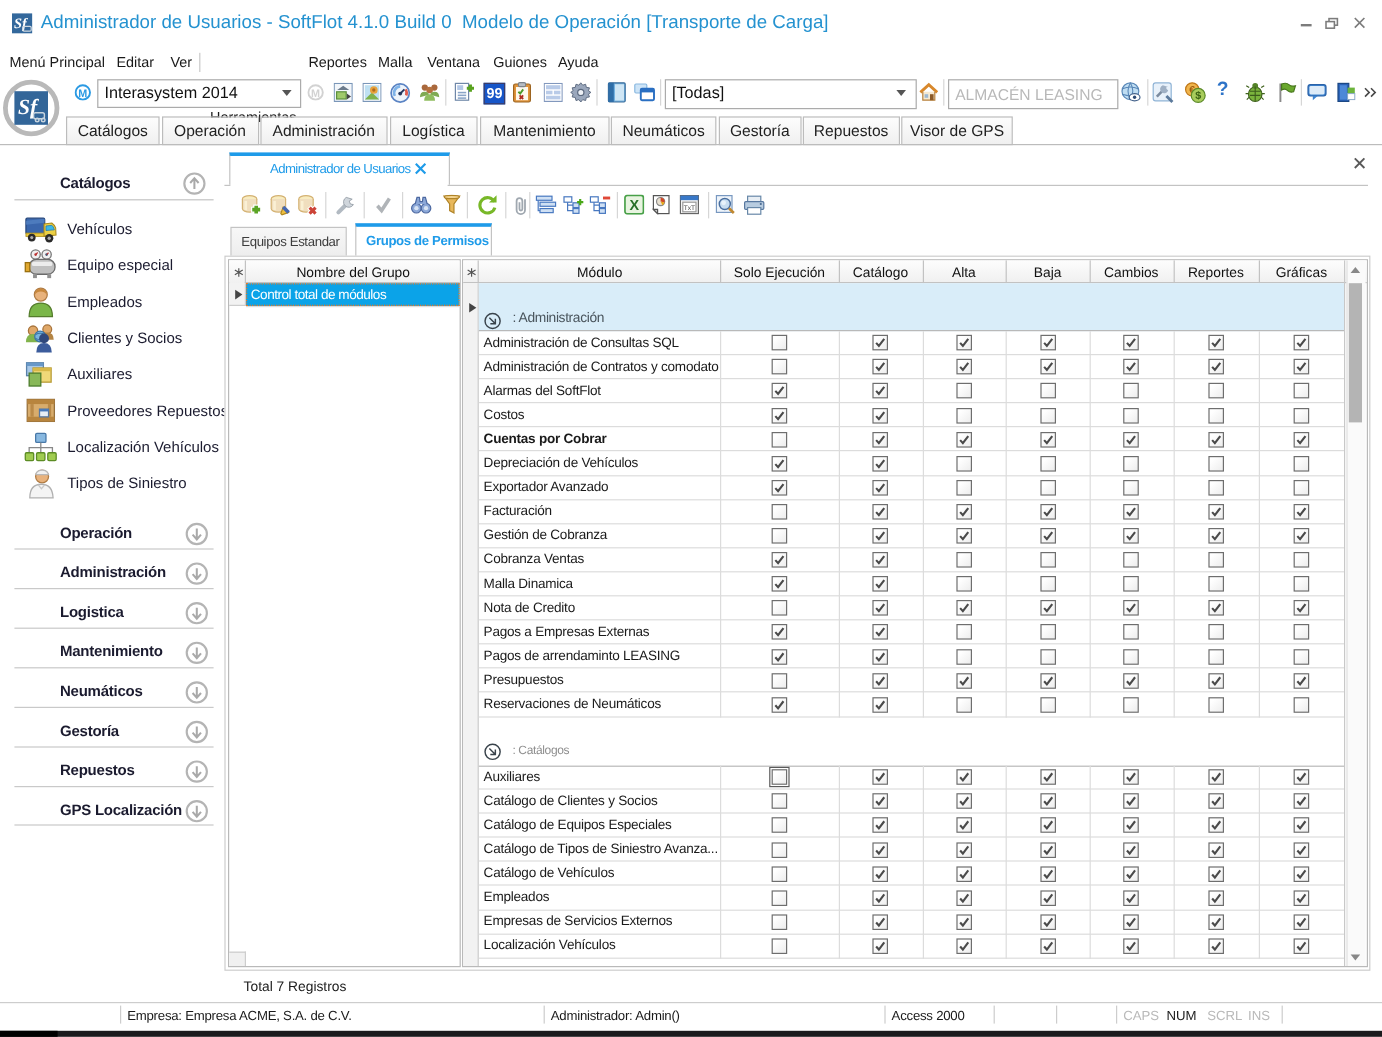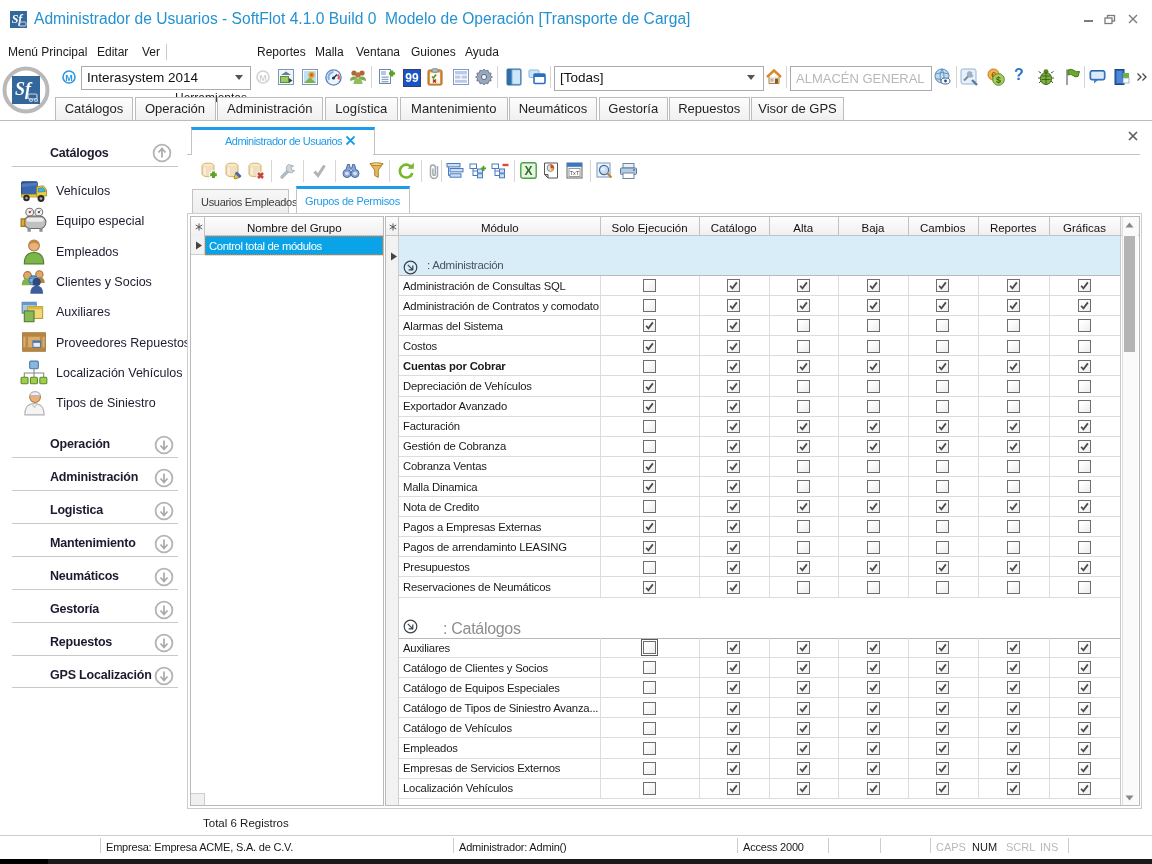--- a/index.html
+++ b/index.html
@@ -134,21 +134,21 @@
     <path d="M1 1 L5 6 L9 1 Z" fill="#555"></path>
   </svg>
 <svg class="abs" style="left:765px;top:68px" width="18" height="18" viewBox="0 0 18 18">
     <path d="M2 9 L9 2.5 L16 9" fill="none" stroke="#d8882c" stroke-width="2.4"></path>
     <path d="M4 8.5 L4 15.5 L14 15.5 L14 8.5" fill="#f6e9d2" stroke="#b8813c"></path>
     <rect x="10" y="10.5" width="3" height="5" fill="#8c5a28"></rect>
     <rect x="5.5" y="10.5" width="3" height="3" fill="#9db8d2"></rect>
   </svg>
 <div class="vline" style="left:786px;top:66px;height:22px"></div>
 <div class="abs" style="left:790px;top:66px;width:140px;height:23px;border:1px solid #ababab;background:#fff;"></div>
-<div class="tx" style="left:796px;top:71px;font-size:13px;color:#b8b8b8;font-weight:normal;">ALMACÉN GENERAL</div>
+<div class="tx" style="left:796px;top:71px;font-size:13px;color:#b8b8b8;font-weight:normal;">ALMACÉN LEASING</div>
 <svg class="abs" style="left:933px;top:68px" width="19" height="18" viewBox="0 0 19 18">
     <circle cx="9" cy="8" r="7" fill="#bfddf2" stroke="#5a88b8"></circle>
     <path d="M2.5 6 Q9 3 15.5 6 M2.5 10.5 Q9 13 15.5 10.5 M9 1 Q5 8 9 15 M9 1 Q13 8 9 15" stroke="#5a88b8" fill="none" stroke-width="0.9"></path>
     <ellipse cx="12.5" cy="13" rx="4.5" ry="3" fill="#fff" stroke="#46648c"></ellipse>
     <circle cx="12.5" cy="13" r="1.4" fill="#2c4a74"></circle>
   </svg>
 <div class="vline" style="left:956px;top:66px;height:22px"></div>
 <svg class="abs" style="left:960px;top:68px" width="19" height="19" viewBox="0 0 19 19">
     <rect x="1" y="1" width="15" height="15" rx="2" fill="#e8f1fa" stroke="#90b4d6"></rect>
     <path d="M4 12.5 L10 6.5" stroke="#7c8ca0" stroke-width="2.2"></path>
@@ -433,23 +433,23 @@
     <circle cx="7" cy="7" r="2" fill="#e8f2fa"></circle>
     <path d="M11.5 11.5 L15.5 15.5" stroke="#c08830" stroke-width="2.2"></path>
   </svg>
 <svg class="abs" style="left:619px;top:162px" width="19" height="18" viewBox="0 0 19 18">
     <rect x="4" y="1.5" width="11" height="4.5" fill="#e8eef4" stroke="#6888a8"></rect>
     <rect x="1.5" y="6" width="16" height="6.5" rx="1" fill="#b8cce0" stroke="#5878a0"></rect>
     <rect x="4" y="11" width="11" height="5.5" fill="#fff" stroke="#6888a8"></rect>
     <circle cx="15" cy="8" r="0.9" fill="#486890"></circle>
   </svg>
 <div class="abs" style="left:192px;top:189px;width:97px;height:25.5px;background:linear-gradient(#f7f7f7,#ededed);border:1px solid #c3c3c3;box-sizing:border-box;"></div>
-<div class="tx" style="left:201px;top:196px;font-size:11px;color:#3c3c3c;font-weight:normal;letter-spacing:-0.3px;">Usuarios Empleados</div>
+<div class="tx" style="left:201px;top:196px;font-size:11px;color:#3c3c3c;font-weight:normal;letter-spacing:-0.3px;">Equipos Estandar</div>
 <div class="abs" style="left:296px;top:185.5px;width:112px;height:26px;background:#fff;border-left:1px solid #c3c3c3;border-right:1px solid #c3c3c3;border-top:3px solid #1e9be9;"></div>
-<div class="tx" style="left:305px;top:195px;font-size:11px;color:#1e9be9;font-weight:normal;letter-spacing:-0.3px;">Grupos de Permisos</div>
+<div class="tx" style="left:305px;top:195px;font-size:11px;color:#1e9be9;font-weight:bold;letter-spacing:-0.3px;">Grupos de Permisos</div>
 <div class="abs" style="left:187px;top:213px;width:953px;height:594px;border:1px solid #cdcdcd;background:#fff;"></div>
 <div class="abs" style="left:190px;top:216px;width:194px;height:590px;border:1px solid #b9b9b9;background:#fff;box-sizing:border-box;"></div>
 <div class="abs" style="left:191px;top:217px;width:192px;height:19px;background:linear-gradient(#fdfdfd,#f0f0f0);border-bottom:1px solid #c2c2c2;box-sizing:border-box;"></div>
 <div class="abs" style="left:191px;top:217px;width:14px;height:19px;border-right:1px solid #c2c2c2;box-sizing:border-box;background:linear-gradient(#fdfdfd,#f0f0f0);"></div>
 <svg class="abs" style="left:194.5px;top:223px" width="8" height="8" viewBox="0 0 9 9">
     <path d="M4.5 0.5 L4.5 8.5 M0.8 2.2 L8.2 6.8 M8.2 2.2 L0.8 6.8" stroke="#555" stroke-width="1.1"></path>
   </svg>
 <div class="tx" style="left:247px;top:222px;font-size:11.5px;color:#111;text-align:center;">Nombre del Grupo</div>
 <div class="abs" style="left:191px;top:236px;width:14px;height:18.5px;background:#f2f2f2;border-right:1px solid #cdcdcd;border-bottom:1px solid #cdcdcd;box-sizing:border-box;"></div>
 <svg class="abs" style="left:195px;top:241px" width="8" height="9">
@@ -538,21 +538,21 @@
   </svg>
 <div class="cb" style="left:1006.8px;top:299.3px;"></div>
 <svg class="abs" style="left:1007.75px;top:300.3px" width="11" height="11" viewBox="0 0 13 13">
     <path d="M2.5 6.8 L5.2 9.8 L10.5 2.8" fill="none" stroke="#4a4a4a" stroke-width="2.1"></path>
   </svg>
 <div class="cb" style="left:1078.0px;top:299.3px;"></div>
 <svg class="abs" style="left:1079.0px;top:300.3px" width="11" height="11" viewBox="0 0 13 13">
     <path d="M2.5 6.8 L5.2 9.8 L10.5 2.8" fill="none" stroke="#4a4a4a" stroke-width="2.1"></path>
   </svg>
 <div class="abs" style="left:399px;top:316.2px;width:721px;height:20.1px;border-bottom:1px solid #dcdcdc;box-sizing:border-box;"></div>
-<div class="tx" style="left:403px;top:319.7px;font-size:11.3px;color:#1a1a1a;letter-spacing:-0.2px;">Alarmas del Sistema</div>
+<div class="tx" style="left:403px;top:319.7px;font-size:11.3px;color:#1a1a1a;letter-spacing:-0.2px;">Alarmas del SoftFlot</div>
 <div class="cb" style="left:643.0px;top:319.4px;"></div>
 <svg class="abs" style="left:644.0px;top:320.4px" width="11" height="11" viewBox="0 0 13 13">
     <path d="M2.5 6.8 L5.2 9.8 L10.5 2.8" fill="none" stroke="#4a4a4a" stroke-width="2.1"></path>
   </svg>
 <div class="cb" style="left:727.2px;top:319.4px;"></div>
 <svg class="abs" style="left:728.25px;top:320.4px" width="11" height="11" viewBox="0 0 13 13">
     <path d="M2.5 6.8 L5.2 9.8 L10.5 2.8" fill="none" stroke="#4a4a4a" stroke-width="2.1"></path>
   </svg>
 <div class="cb" style="left:796.8px;top:319.4px;"></div>
 <div class="cb" style="left:866.5px;top:319.4px;"></div>
@@ -811,21 +811,21 @@
   </svg>
 <div class="cb" style="left:796.8px;top:580.7px;"></div>
 <div class="cb" style="left:866.5px;top:580.7px;"></div>
 <div class="cb" style="left:936.2px;top:580.7px;"></div>
 <div class="cb" style="left:1006.8px;top:580.7px;"></div>
 <div class="cb" style="left:1078.0px;top:580.7px;"></div>
 <svg class="abs" style="left:402.5px;top:619.1px" width="15" height="15" viewBox="0 0 15 15">
     <circle cx="7.5" cy="7.5" r="6.3" fill="none" stroke="#39434b" stroke-width="1.2"></circle>
     <path d="M4.8 4.8 L9.8 9.8 M9.8 5.6 L9.8 9.8 L5.6 9.8" fill="none" stroke="#39434b" stroke-width="1.2"></path>
   </svg>
-<div class="tx" style="left:427px;top:619.6px;font-size:16px;color:#8e8e8e;letter-spacing:-0.3px;margin-left:16px;">: Catálogos</div>
+<div class="tx" style="left:427px;top:619.6px;font-size:10px;color:#8e8e8e;letter-spacing:-0.3px;">: Catálogos</div>
 <div class="abs" style="left:399px;top:637.6px;width:721px;height:1px;background:#b9b9b9;"></div>
 <div class="abs" style="left:399px;top:638.0px;width:721px;height:20.1px;border-bottom:1px solid #dcdcdc;box-sizing:border-box;"></div>
 <div class="tx" style="left:403px;top:641.5px;font-size:11.3px;color:#1a1a1a;letter-spacing:-0.2px;">Auxiliares</div>
 <div class="abs" style="left:641.0px;top:639.2px;width:15px;height:15px;border:1px solid #5a5a5a;background:#fff;"></div>
 <div class="cb" style="left:643.0px;top:641.2px;"></div>
 <div class="cb" style="left:727.2px;top:641.2px;"></div>
 <svg class="abs" style="left:728.25px;top:642.2px" width="11" height="11" viewBox="0 0 13 13">
     <path d="M2.5 6.8 L5.2 9.8 L10.5 2.8" fill="none" stroke="#4a4a4a" stroke-width="2.1"></path>
   </svg>
 <div class="cb" style="left:796.8px;top:641.2px;"></div>
@@ -1053,21 +1053,21 @@
 <div class="vline" style="left:1049px;top:638.0px;height:161px;background:#dcdcdc"></div>
 <div class="vline" style="left:1120px;top:217px;height:588px;background:#c8c8c8"></div>
 <div class="abs" style="left:1122px;top:217px;width:15px;height:588px;background:#fafafa;border-left:1px solid #e0e0e0;"></div>
 <svg class="abs" style="left:1125px;top:222px" width="9" height="6">
     <path d="M0.5 5.5 L4.5 0.5 L8.5 5.5 Z" fill="#888"></path>
   </svg>
 <div class="abs" style="left:1124px;top:236px;width:11px;height:116px;background:#b4b4b4;"></div>
 <svg class="abs" style="left:1125px;top:795px" width="9" height="6">
     <path d="M0.5 0.5 L8.5 0.5 L4.5 5.5 Z" fill="#888"></path>
   </svg>
-<div class="tx" style="left:203px;top:817px;font-size:11.5px;color:#1a1a1a;font-weight:normal;">Total 6 Registros</div>
+<div class="tx" style="left:203px;top:817px;font-size:11.5px;color:#1a1a1a;font-weight:normal;">Total 7 Registros</div>
 <div class="abs" style="left:0;top:835px;width:1152px;height:21px;background:#fff;border-top:1px solid #cdcdcd;"></div>
 <div class="vline" style="left:100px;top:838px;height:15px;background:#cdcdcd"></div>
 <div class="vline" style="left:453px;top:838px;height:15px;background:#cdcdcd"></div>
 <div class="vline" style="left:737px;top:838px;height:15px;background:#cdcdcd"></div>
 <div class="vline" style="left:828px;top:838px;height:15px;background:#cdcdcd"></div>
 <div class="vline" style="left:880px;top:838px;height:15px;background:#cdcdcd"></div>
 <div class="vline" style="left:930px;top:838px;height:15px;background:#cdcdcd"></div>
 <div class="vline" style="left:1068px;top:838px;height:15px;background:#cdcdcd"></div>
 <div class="tx" style="left:106px;top:841px;font-size:11px;color:#1a1a1a;font-weight:normal;letter-spacing:-0.2px;">Empresa: Empresa ACME, S.A. de C.V.</div>
 <div class="tx" style="left:459px;top:841px;font-size:11px;color:#1a1a1a;font-weight:normal;letter-spacing:-0.2px;">Administrador: Admin()</div>

